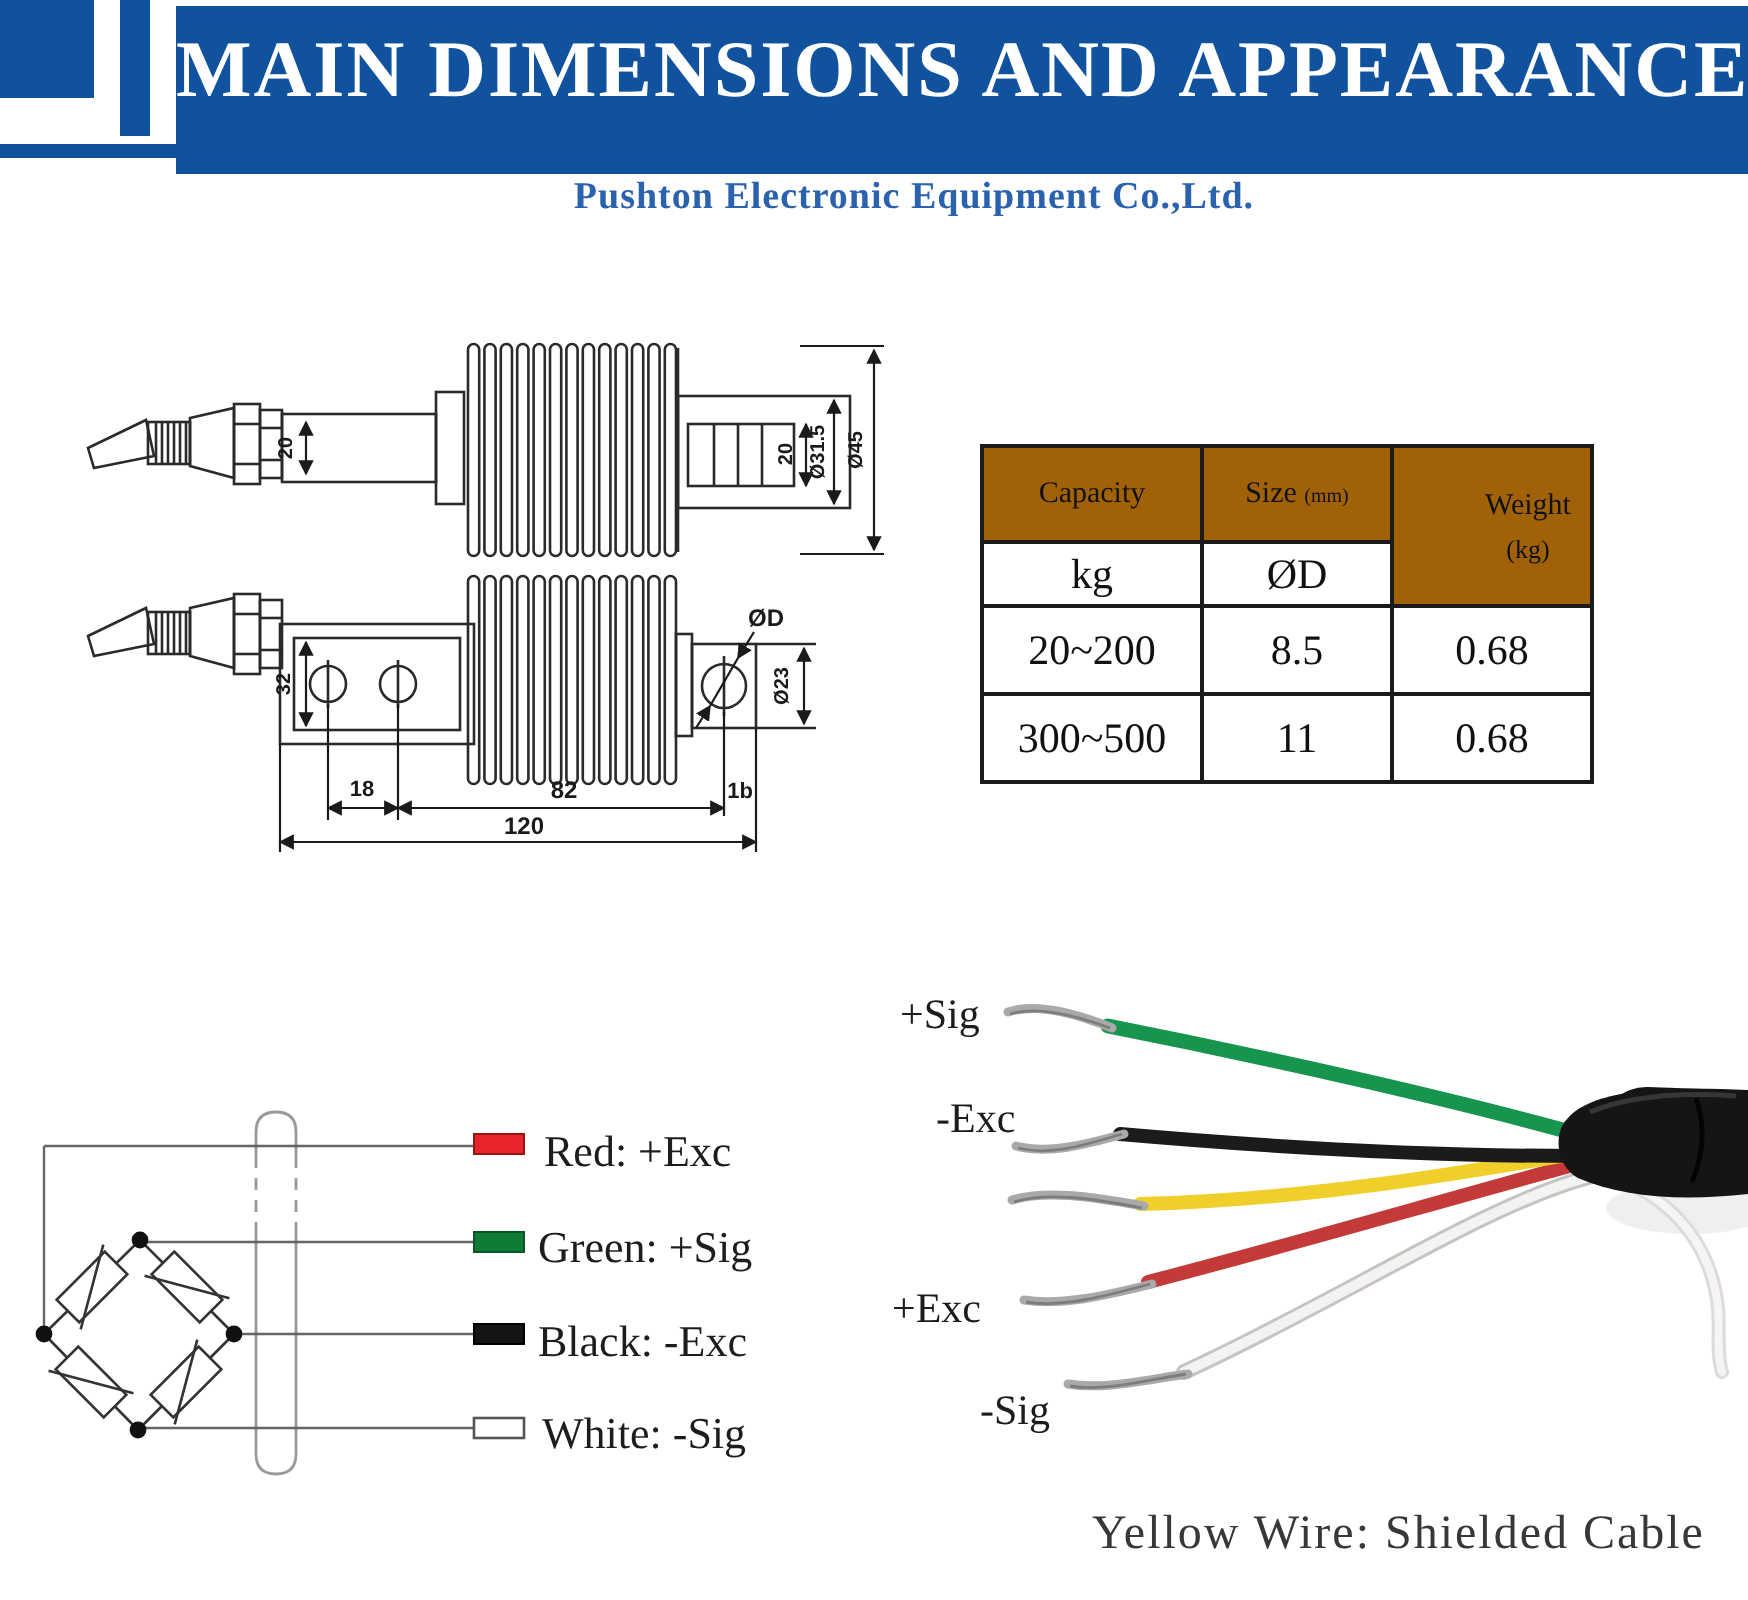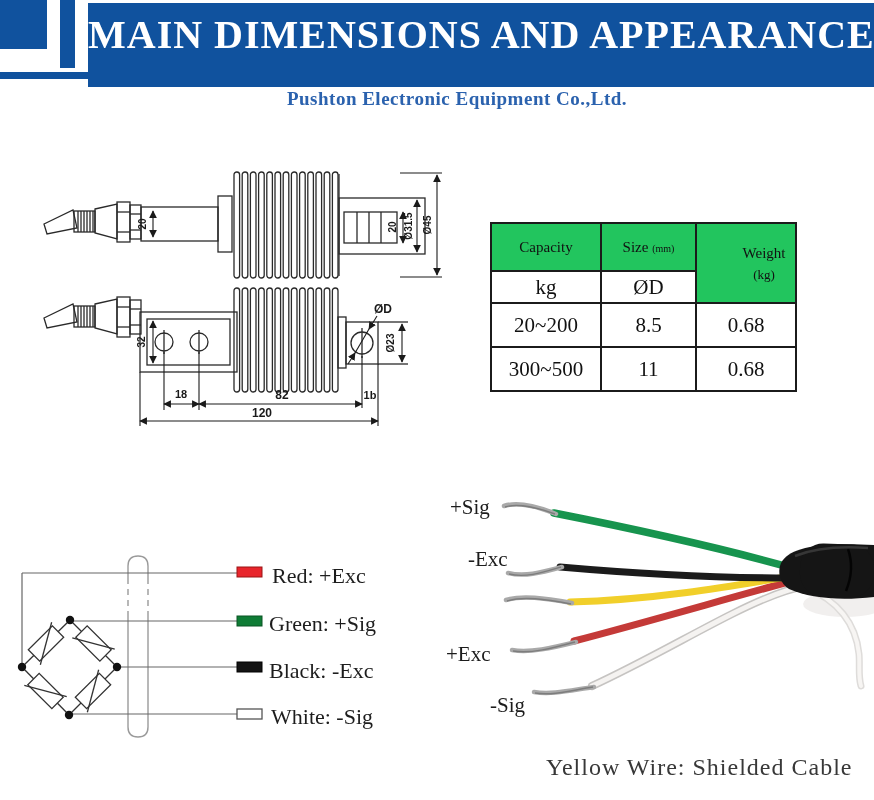--- a/index.html
+++ b/index.html
@@ -11,21 +11,21 @@
   .banner-title{color:#ffffff;font-weight:bold;font-size:40px;line-height:64px;
                 text-align:center;letter-spacing:1px;white-space:nowrap;}
   .accent{background:#10529e;}
   .underline{background:#10529e;}
   .company{width:874px;text-align:center;color:#2b62ae;font-weight:bold;font-size:19px;
            letter-spacing:0.5px;}
   
   table.spec{border-collapse:collapse;table-layout:fixed;width:305px;
              font-family:"Liberation Serif",serif;color:#111;}
   table.spec td{border:2px solid #1b1b1b;text-align:center;vertical-align:middle;padding:0;}
-  td.gray{background:#22c55e;}
+  td.gray{background:#a16207;}
   .th1{font-size:15px;}
   .unitsmall{font-size:10px;}
   .unitrow{font-size:21px;}
   .datacell{font-size:21px;}
   .wcell div{line-height:1.5;padding-left:36px;}
   
   .wiring-heading{font-weight:bold;font-size:30px;color:#171717;word-spacing:10px;}
   .caption{font-size:24px;color:#383838;letter-spacing:1px;white-space:nowrap;}
   svg text{font-family:"Liberation Sans",sans-serif;}
   svg text.serif{font-family:"Liberation Serif",serif;}

